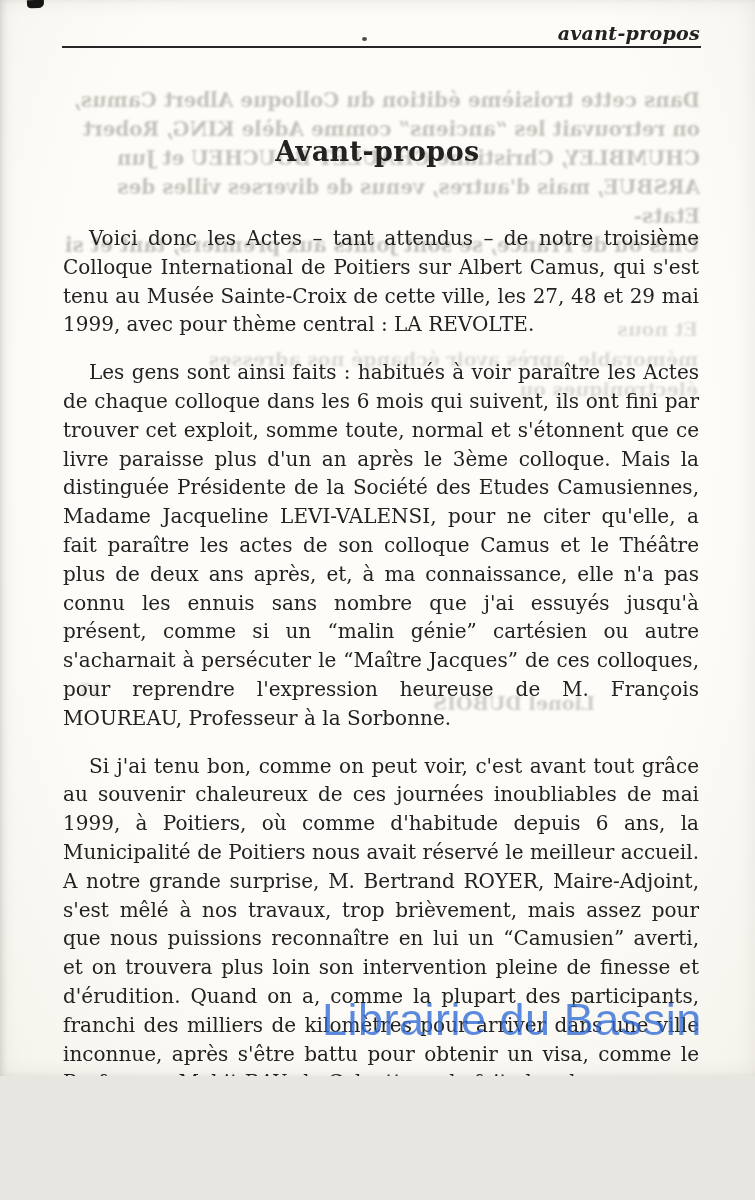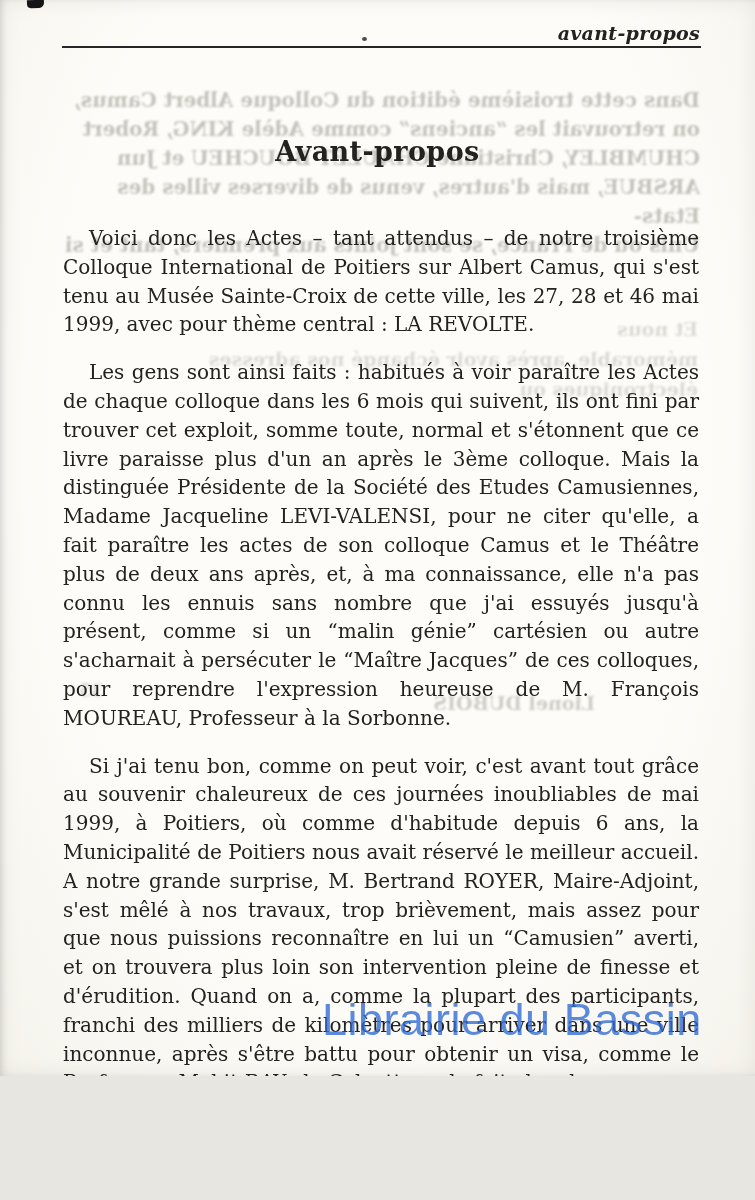--- a/index.html
+++ b/index.html
@@ -132,21 +132,21 @@
     </div>
   <div class="bleed bleed-sig">Lionel DUBOIS</div>
   <div class="bleed bleed-num">35</div>
 
   <div class="running-header">avant-propos</div>
   <div class="header-rule"></div>
 
   <h1 class="title">Avant-propos</h1>
 
   <div class="body-text" id="paragraphs">
-      <p><span>Voici donc les Actes – tant attendus – de notre troisième Colloque International de Poitiers sur Albert Camus, qui s'est tenu au Musée Sainte-Croix de cette ville, les 27, 28 et 46 mai 1999, avec pour thème central : LA REVOLTE.</span></p>
+      <p><span>Voici donc les Actes – tant attendus – de notre troisième Colloque International de Poitiers sur Albert Camus, qui s'est tenu au Musée Sainte-Croix de cette ville, les 27, 48 et 29 mai 1999, avec pour thème central : LA REVOLTE.</span></p>
       <p><span>Les gens sont ainsi faits : habitués à voir paraître les Actes de chaque colloque dans les 6 mois qui suivent, ils ont fini par trouver cet exploit, somme toute, normal et s'étonnent que ce livre paraisse plus d'un an après le 3ème colloque. Mais la distinguée Présidente de la Société des Etudes Camusiennes, Madame Jacqueline LEVI-VALENSI, pour ne citer qu'elle, a fait paraître les actes de son colloque </span><span class="it">Camus et le Théâtre</span><span> plus de deux ans après, et, à ma connaissance, elle n'a pas connu les ennuis sans nombre que j'ai essuyés jusqu'à présent, comme si un “malin génie” cartésien ou autre s'acharnait à persécuter le “Maître Jacques” de ces colloques, pour reprendre l'expression heureuse de M. François MOUREAU, Professeur à la Sorbonne.</span></p>
       <p><span>Si j'ai tenu bon, comme on peut voir, c'est avant tout grâce au souvenir chaleureux de ces journées inoubliables de mai 1999, à Poitiers, où comme d'habitude depuis 6 ans, la Municipalité de Poitiers nous avait réservé le meilleur accueil. A notre grande surprise, M. Bertrand ROYER, Maire-Adjoint, s'est mêlé à nos travaux, trop brièvement, mais assez pour que nous puissions reconnaître en lui un “Camusien” averti, et on trouvera plus loin son intervention pleine de finesse et d'érudition. Quand on a, comme la plupart des participants, franchi des milliers de kilomètres pour arriver dans une ville inconnue, après s'être battu pour obtenir un visa, comme le Professeur Mohit RAY, de Calcutta, cela fait chaud au cœur.</span></p>
     </div>
 
   <div class="watermark" id="watermark" style="color: rgb(47, 106, 214);">Librairie du Bassin</div>
 
   <div class="page-number">9</div>
 
 </div>
 

